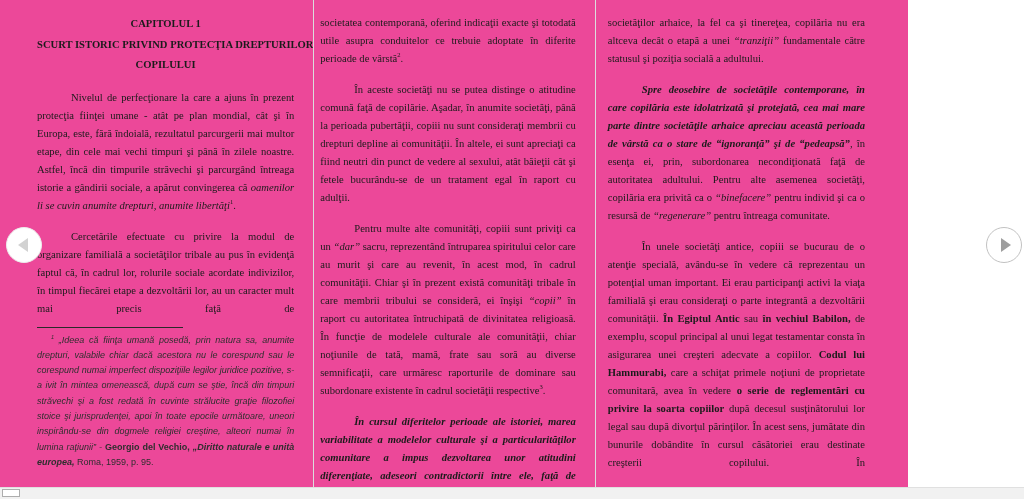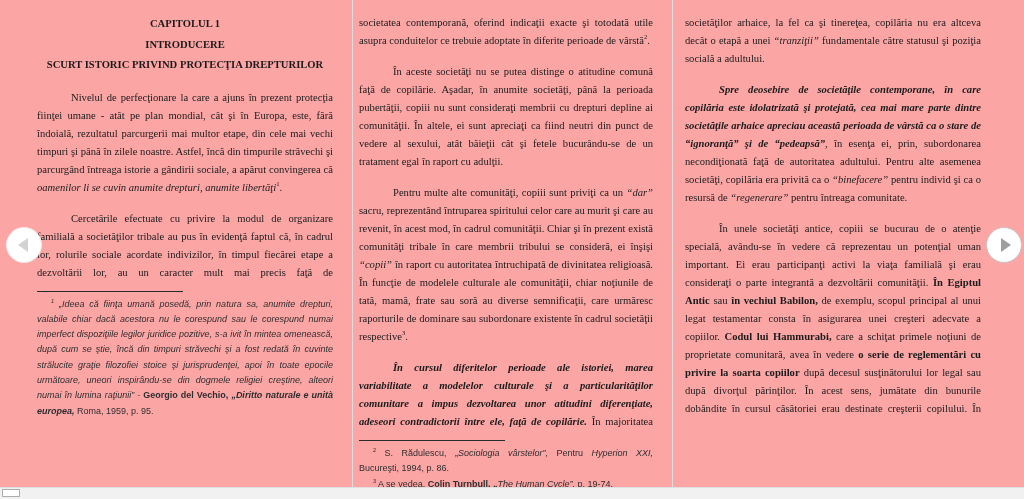--- a/index.html
+++ b/index.html
@@ -1,17 +1,17 @@
 <!DOCTYPE html>
 <html><head>
 <meta charset="utf-8">
 <style>
   * { box-sizing: border-box; margin: 0; padding: 0; }
   html, body { width: 1024px; height: 499px; overflow: hidden; background: #ffffff; }
-  .viewer { position: relative; width: 1024px; height: 499px; background: #fca5a5;
+  .viewer { position: relative; width: 908px; height: 499px; background: #ec4899;
             font-family: "Liberation Serif", serif; color: #1b1b1b; }
   .pages { display: flex; height: 487px; }
   .page { overflow: hidden; height: 487px; }
   .page-1 { width: 353px; padding: 14px 19px 0 37px; border-right: 1px solid #dcdcdc; }
   .page-2 { width: 320px; padding: 14px 19px 0 6px;  border-right: 1px solid #dcdcdc; }
   .page-3 { width: 351px; padding: 14px 43px 0 12px; }
 
   .heading { text-align: center; font-weight: bold; font-size: 10.6px; line-height: 20.5px;
              margin-bottom: 8px; }
   .heading div { white-space: nowrap; }
@@ -46,22 +46,22 @@
 </style>
 </head>
 <body>
 
 <div class="viewer">
 
   <div class="pages">
     <div class="page page-1">
         <div class="heading">
           <div>CAPITOLUL 1</div>
-          <div>INTRODUCERE</div>
           <div>SCURT ISTORIC PRIVIND PROTECŢIA DREPTURILOR</div>
+          <div>COPILULUI</div>
         </div>
         <p class="para indent"><span>Nivelul de perfecţionare la care a ajuns în prezent protecţia fiinţei umane - atât pe plan mondial, cât şi în Europa, este, fără îndoială, rezultatul parcurgerii mai multor etape, din cele mai vechi timpuri şi până în zilele noastre. Astfel, încă din timpurile străvechi şi parcurgând întreaga istorie a gândirii sociale, a apărut convingerea că </span><span style="font-style: italic;">oamenilor li se cuvin anumite drepturi, anumite libertăţi</span><sup>1</sup><span>.</span></p>
         <p class="para indent cont-after"><span>Cercetările efectuate cu privire la modul de organizare familială a societăţilor tribale au pus în evidenţă faptul că, în cadrul lor, rolurile sociale acordate indivizilor, în timpul fiecărei etape a dezvoltării lor, au un caracter mult mai precis faţă de</span></p>
         <div class="footnote-rule"></div>
         <p class="footnote fn-italic"><sup>1</sup><span> „Ideea că fiinţa umană posedă, prin natura sa, anumite drepturi, valabile chiar dacă acestora nu le corespund sau le corespund numai imperfect dispoziţiile legilor juridice pozitive, s-a ivit în mintea omenească, după cum se ştie, încă din timpuri străvechi şi a fost redată în cuvinte strălucite graţie filozofiei stoice şi jurisprudenţei, apoi în toate epocile următoare, uneori inspirându-se din dogmele religiei creştine, alteori numai în lumina raţiunii” - </span><span style="font-weight: bold; font-style: normal;">Georgio del Vechio, </span><span style="font-weight: bold; font-style: italic;">„Diritto naturale e unità europea,</span><span style="font-style: normal;"> Roma, 1959, p. 95.</span></p>
       </div>
     <div class="page page-2">
         <p class="para"><span>societatea contemporană, oferind indicaţii exacte şi totodată utile asupra conduitelor ce trebuie adoptate în diferite perioade de vârstă</span><sup>2</sup><span>.</span></p>
         <p class="para indent"><span>În aceste societăţi nu se putea distinge o atitudine comună faţă de copilărie. Aşadar, în anumite societăţi, până la perioada pubertăţii, copiii nu sunt consideraţi membrii cu drepturi depline ai comunităţii. În altele, ei sunt apreciaţi ca fiind neutri din punct de vedere al sexului, atât băieţii cât şi fetele bucurându-se de un tratament egal în raport cu adulţii.</span></p>
         <p class="para indent"><span>Pentru multe alte comunităţi, copiii sunt priviţi ca un </span><span style="font-style: italic;">“dar”</span><span> sacru, reprezentând întruparea spiritului celor care au murit şi care au revenit, în acest mod, în cadrul comunităţii. Chiar şi în prezent există comunităţi tribale în care membrii tribului se consideră, ei înşişi </span><span style="font-style: italic;">“copii”</span><span> în raport cu autoritatea întruchipată de divinitatea religioasă. În funcţie de modelele culturale ale comunităţii, chiar noţiunile de tată, mamă, frate sau soră au diverse semnificaţii, care urmăresc raporturile de dominare sau subordonare existente în cadrul societăţii respective</span><sup>3</sup><span>.</span></p>

